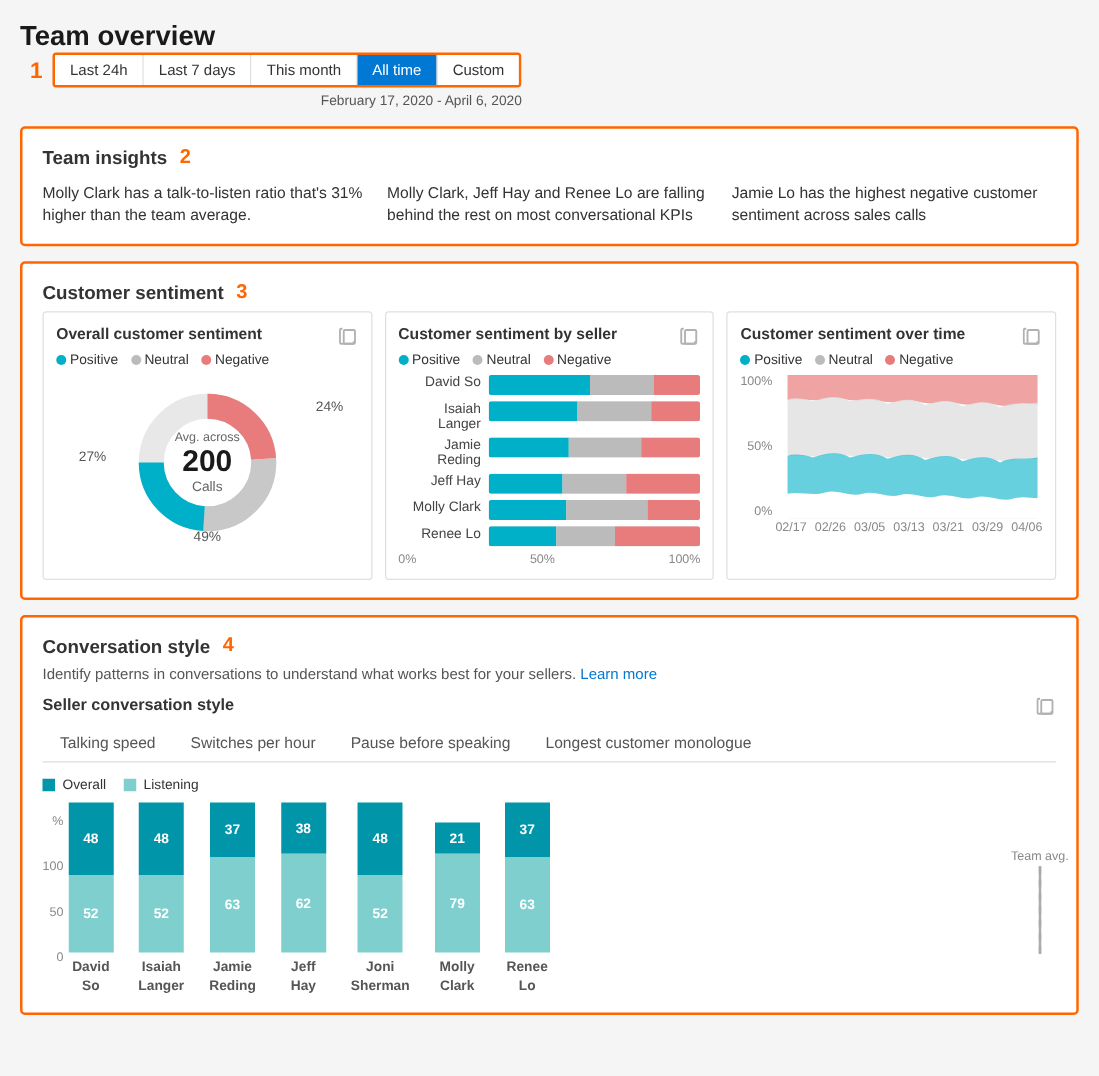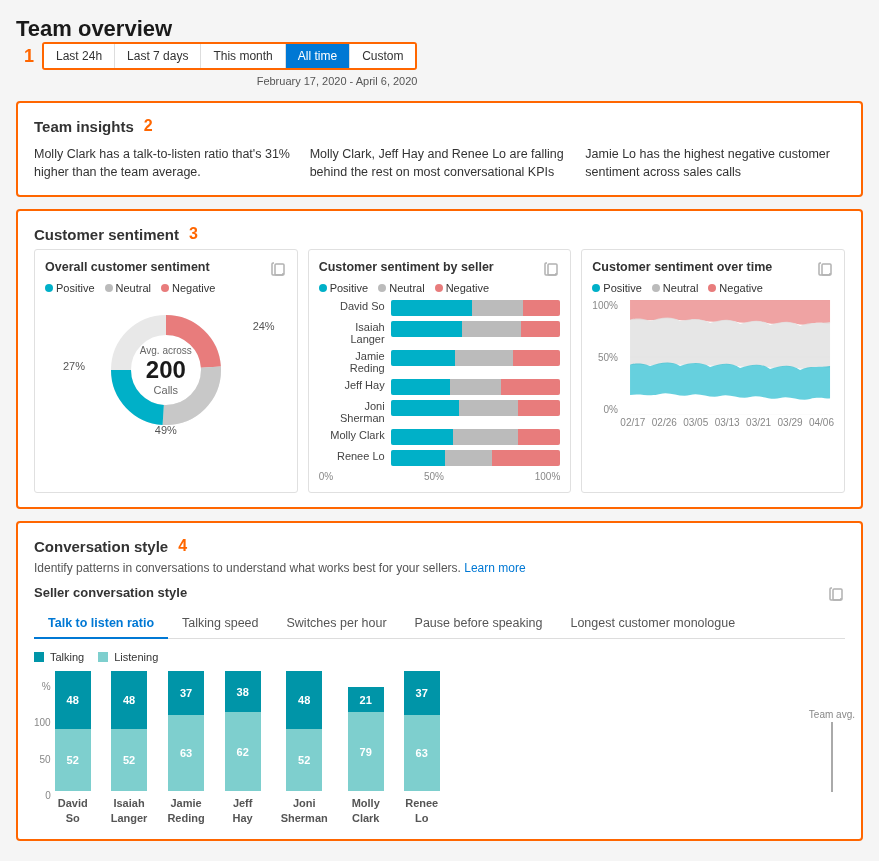--- a/index.html
+++ b/index.html
@@ -214,28 +214,20 @@
     </div>
             <div class="seller-bar-row">
       <div class="seller-name">Jeff Hay</div>
       <div class="bar-track">
         <div class="bar-positive" style="width:35%;"></div>
         <div class="bar-neutral" style="width:30%;"></div>
         <div class="bar-negative" style="width:35%;"></div>
       </div>
     </div>
             <div class="seller-bar-row">
-      <div class="seller-name">Joni Sherman</div>
-      <div class="bar-track">
-        <div class="bar-positive" style="width:40%;"></div>
-        <div class="bar-neutral" style="width:35%;"></div>
-        <div class="bar-negative" style="width:25%;"></div>
-      </div>
-    </div>
-            <div class="seller-bar-row">
       <div class="seller-name">Molly Clark</div>
       <div class="bar-track">
         <div class="bar-positive" style="width:37%;"></div>
         <div class="bar-neutral" style="width:38%;"></div>
         <div class="bar-negative" style="width:25%;"></div>
       </div>
     </div>
             <div class="seller-bar-row">
       <div class="seller-name">Renee Lo</div>
       <div class="bar-track">
@@ -320,30 +312,29 @@
       <a href="#">Learn more</a>
     </div>
     <div class="subsection-title">
       <span>Seller conversation style</span>
       <svg class="copy-icon" viewBox="0 0 16 16" fill="none" stroke="#666" stroke-width="1.5">
           <rect x="4" y="4" width="9" height="11" rx="1"></rect>
           <path d="M3 3H2a1 1 0 00-1 1v10a1 1 0 001 1h9a1 1 0 001-1v-1"></path>
         </svg>
     </div>
     <div class="tabs-bar">
-      <div class="tab-item active">Talk to listen ratio</div>
       <div class="tab-item">Talking speed</div>
       <div class="tab-item">Switches per hour</div>
       <div class="tab-item">Pause before speaking</div>
       <div class="tab-item">Longest customer monologue</div>
     </div>
     <div class="legend-bar">
       <div class="legend-item">
           <span class="legend-sq" style="background:#0095a8;"></span>
-          <span>Talking</span>
+          <span>Overall</span>
         </div>
       <div class="legend-item">
           <span class="legend-sq" style="background:#7ecfce;"></span>
           <span>Listening</span>
         </div>
     </div>
     <div style="display:flex;align-items:flex-end;position:relative;">
       <div style="display:flex;flex-direction:column;justify-content:space-between;height:120px;font-size:10px;color:#888;text-align:right;padding-right:4px;margin-bottom:24px;">
         <span>%</span>
         <span>100</span>

